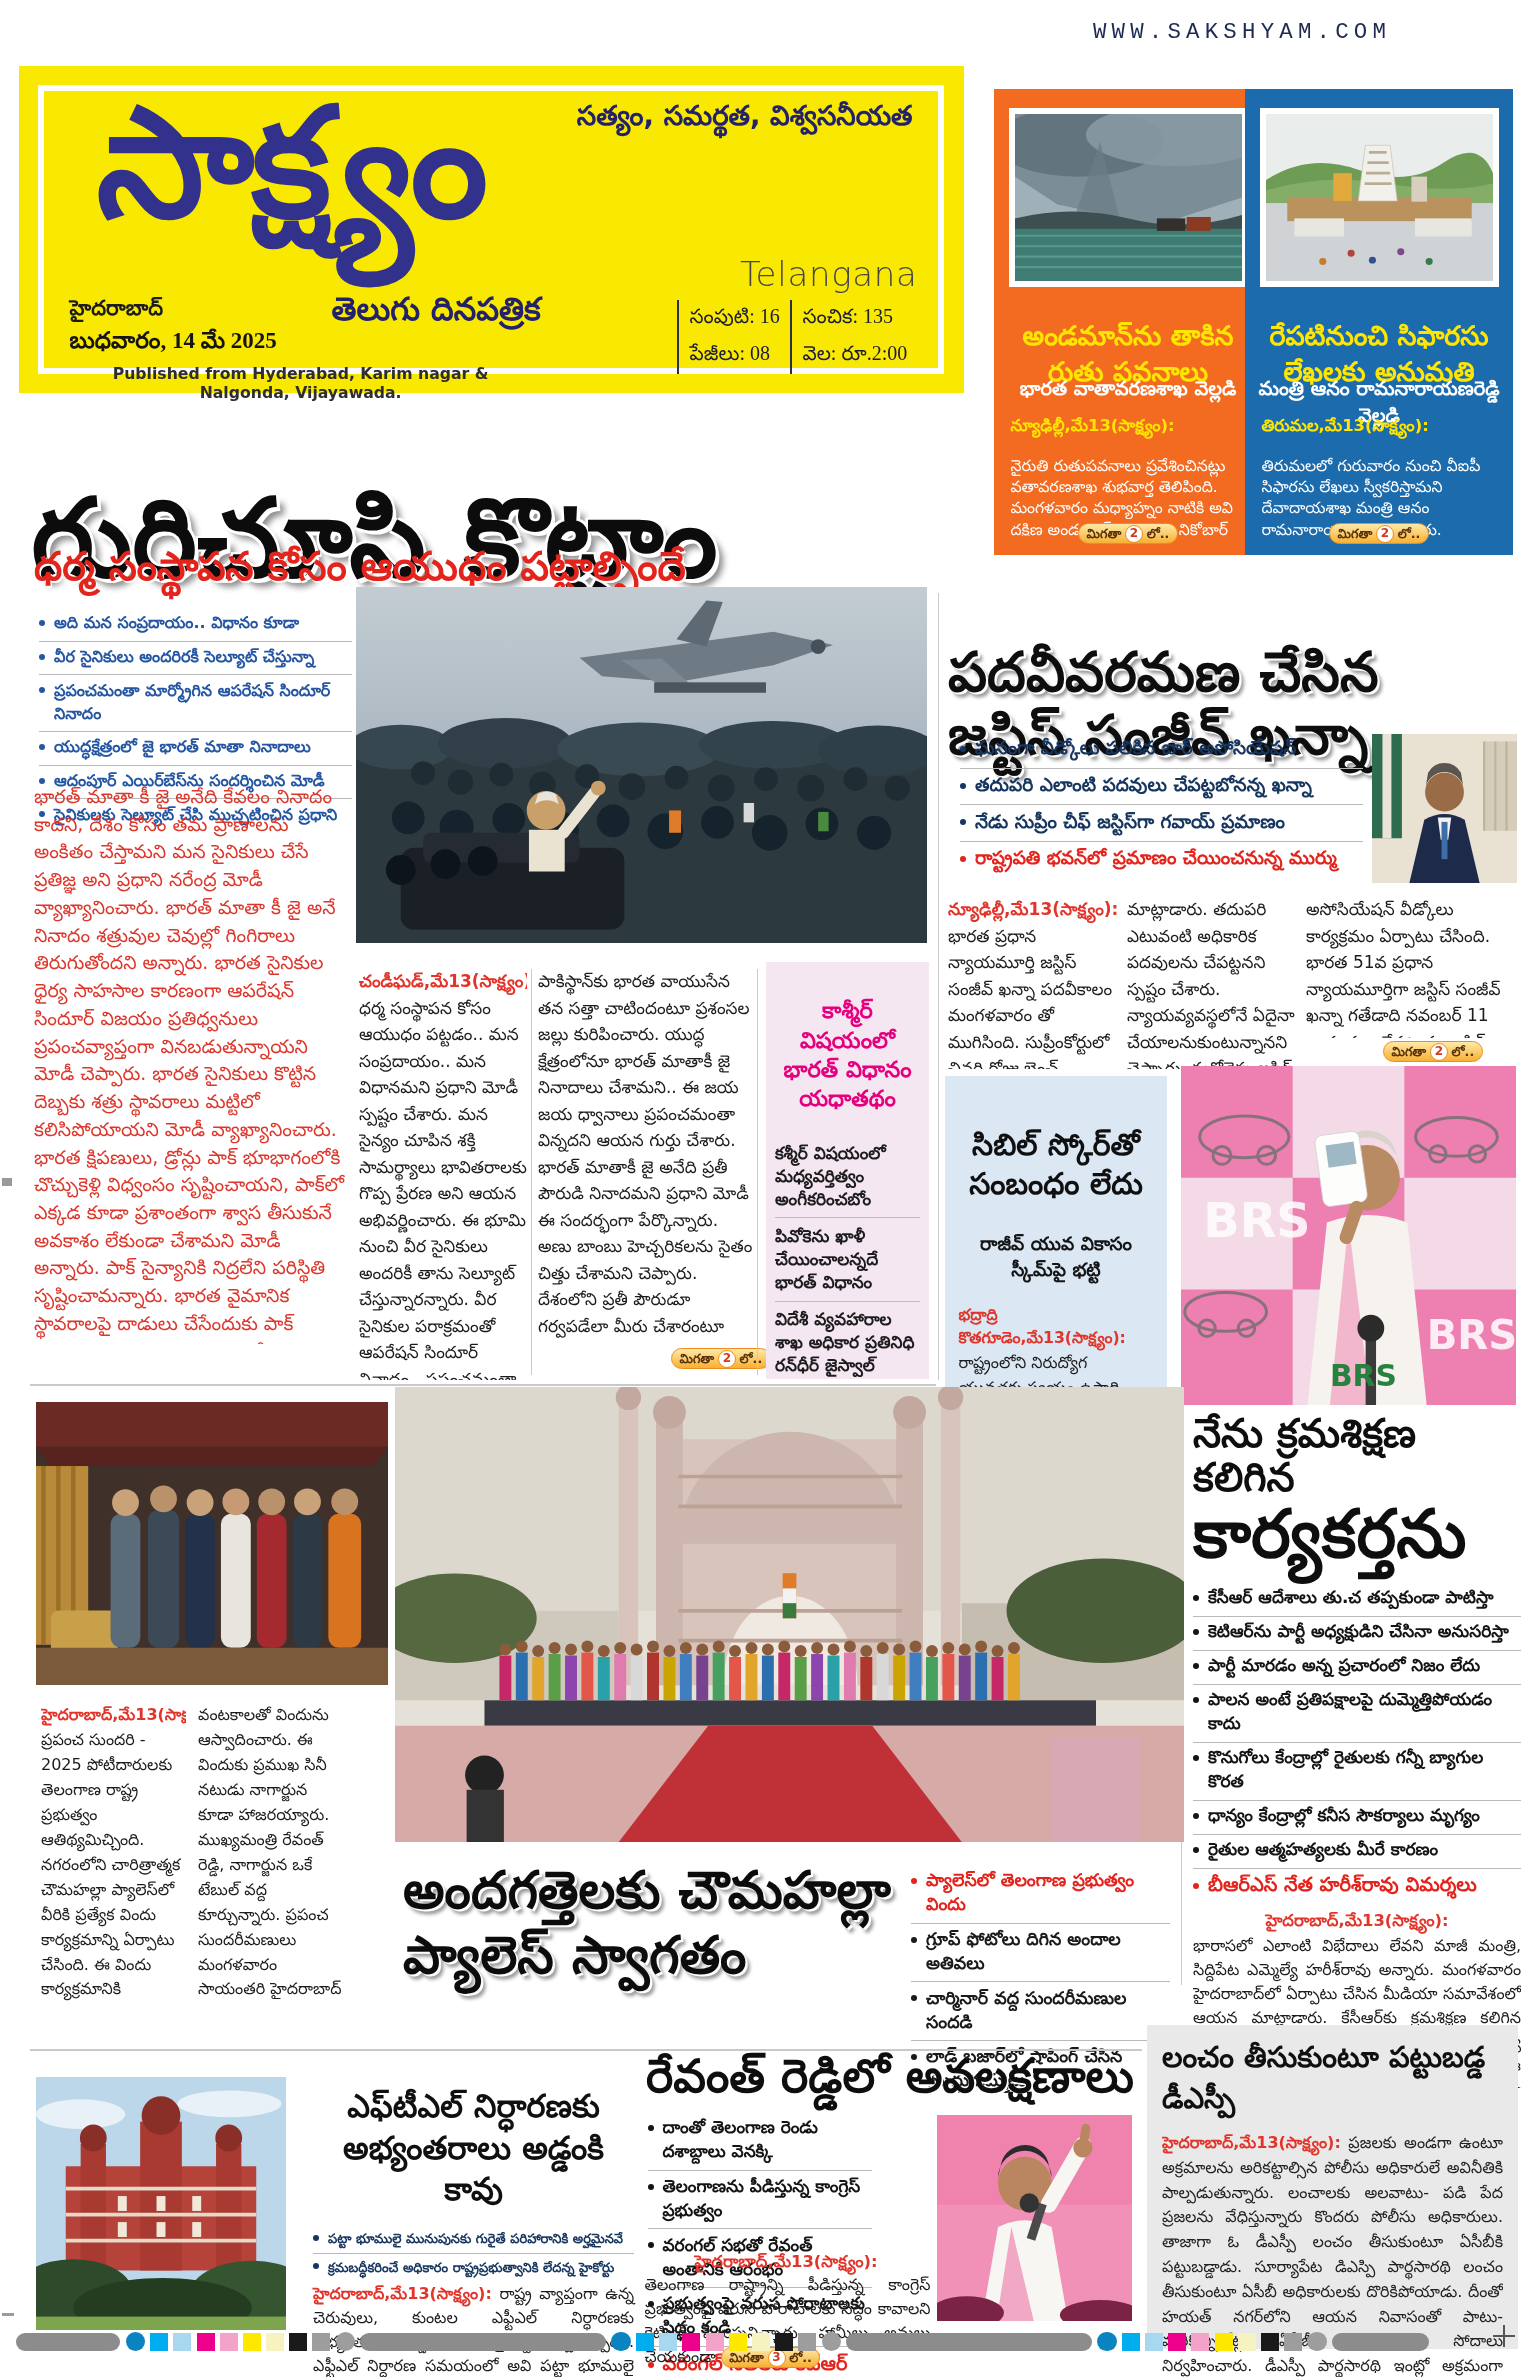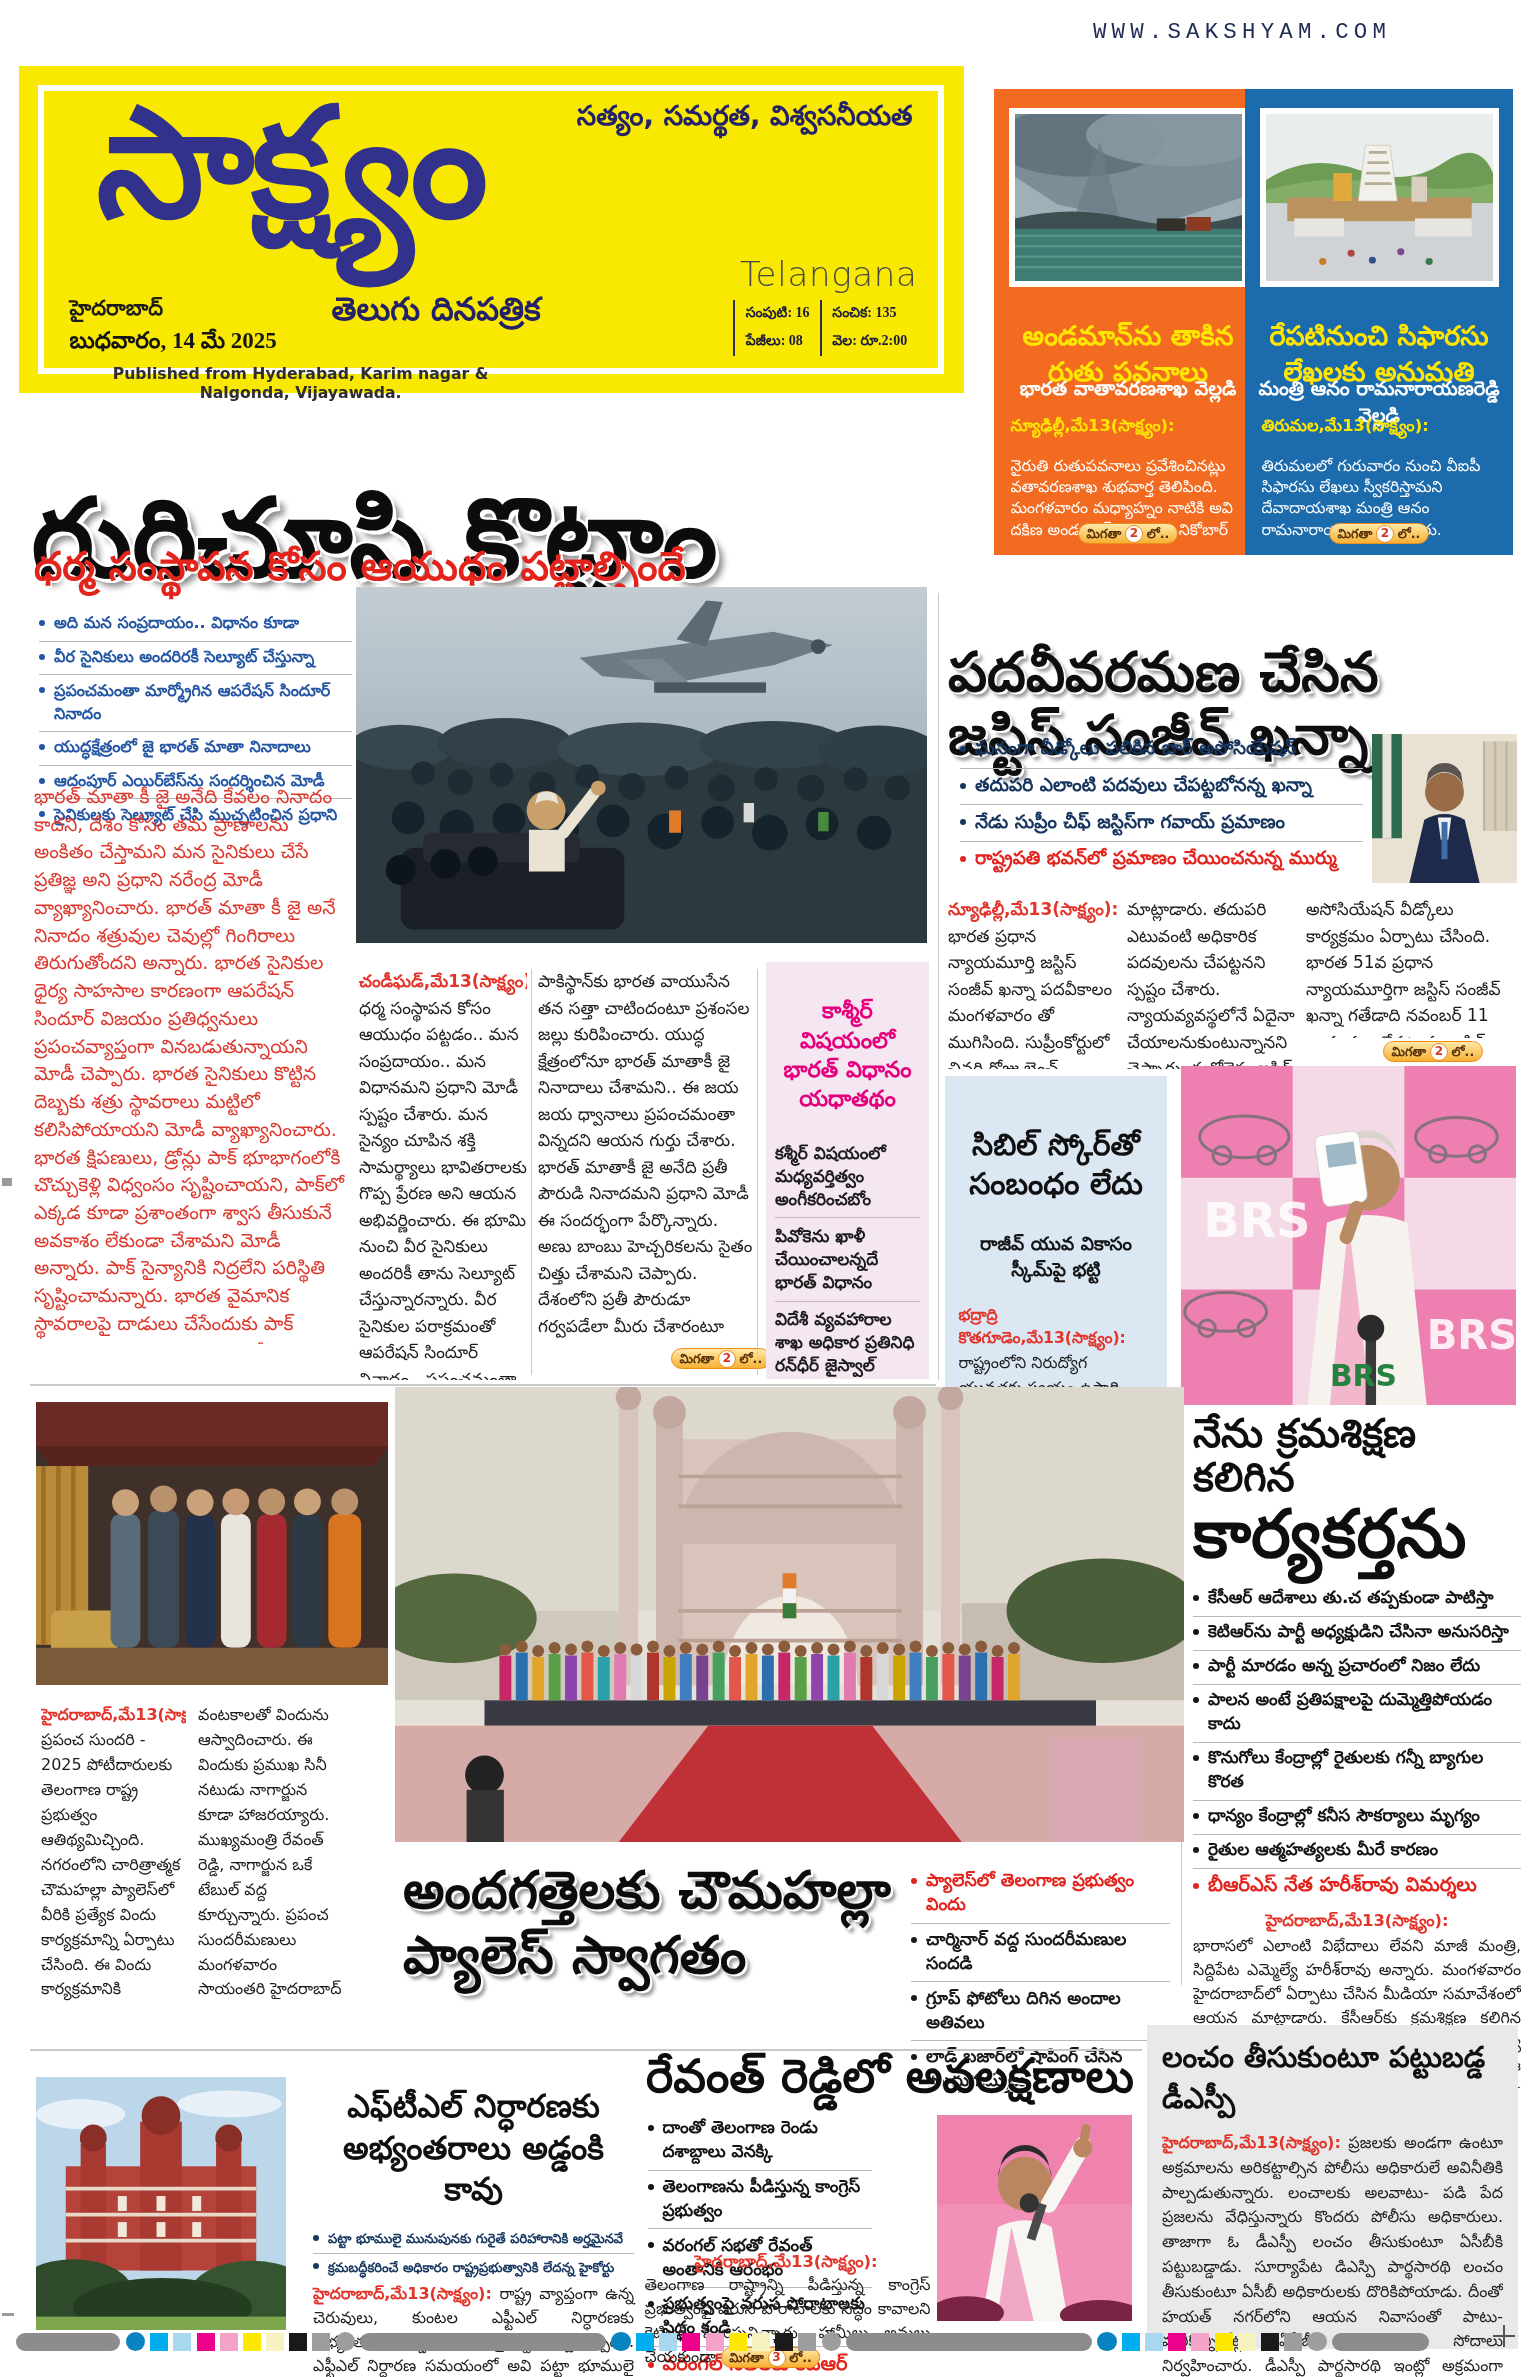--- a/index.html
+++ b/index.html
@@ -24,21 +24,21 @@
     font-weight:800;color:#32328c;letter-spacing:-3px;white-space:nowrap;}
   .sublogo{position:absolute;left:313px;top:224px;font-size:32px;font-weight:bold;color:#232168;}
   .pub{position:absolute;left:51px;top:230px;width:462px;}
   .pub .city{font-size:21px;font-weight:bold;color:#1c1c1c;}
   .pub .pdate{font-size:23px;font-weight:bold;color:#151515;font-family:"Liberation Serif","DejaVu Serif",serif;margin-top:3px;}
   .pub .pfrom{font-size:15.7px;color:#2e2e2e;margin-top:4.5px;font-weight:bold;text-align:center;}
   .mastinfo{position:absolute;right:46px;top:188px;width:321px;text-align:right;}
   .edition{font-size:34px;color:#474747;font-weight:300;letter-spacing:0.7px;}
   .issue-grid{display:grid;grid-template-columns:auto auto;justify-content:end;margin-top:6px;
     font-family:"Liberation Serif","DejaVu Serif",serif;}
-  .issue-grid span{font-size:14px;font-weight:bold;color:#1b1b3a;padding:4.5px 10.4px;text-align:left;
+  .issue-grid span{font-size:20px;font-weight:normal;color:#1b1b3a;padding:4.5px 10.4px;text-align:left;
     border-left:2.2px solid #2c2c54;}
 
   
   .earbox{width:268px;height:466px;color:#fff;}
   .earbox.orange{left:969px;top:89px;background:#f26b21;margin-left:25px;}
   .earbox.blue{left:1245px;top:89px;background:#1b6bad;}
   .ear-photo{position:absolute;left:15px;top:19.4px;width:239px;height:179px;border:6px solid #fff;
     box-sizing:border-box;background:#889;}
   .ear-title{position:absolute;left:7.5px;right:7.5px;top:207px;text-align:center;color:#ffe600;
     font-size:27px;font-weight:800;line-height:1.3;}
@@ -685,25 +685,25 @@
     <div>అందగత్తెలకు చౌమహల్లా</div>
     <div>ప్యాలెస్ స్వాగతం</div>
   </h2>
   <ul class="abs bullet-list beauty-bullets">
     <li class="red-item">
         <span class="dot"></span>
         <span>ప్యాలెస్‌లో తెలంగాణ ప్రభుత్వం విందు</span>
       </li>
     <li>
         <span class="dot"></span>
+        <span>గ్రూప్ ఫోటోలు దిగిన అందాల అతివలు</span>
+      </li>
+    <li>
+        <span class="dot"></span>
         <span>చార్మినార్ వద్ద సుందరీమణుల సందడి</span>
-      </li>
-    <li>
-        <span class="dot"></span>
-        <span>గ్రూప్ ఫోటోలు దిగిన అందాల అతివలు</span>
       </li>
     <li>
         <span class="dot"></span>
         <span>లాడ్ బజార్‌లో షాపింగ్ చేసిన ముద్దుగుమ్మలు</span>
       </li>
   </ul>
 
   <div class="abs hrule" style="left:30px;top:2049px;width:1112px;"></div>
 
   <figure class="abs court-photo" style="margin:0;">

